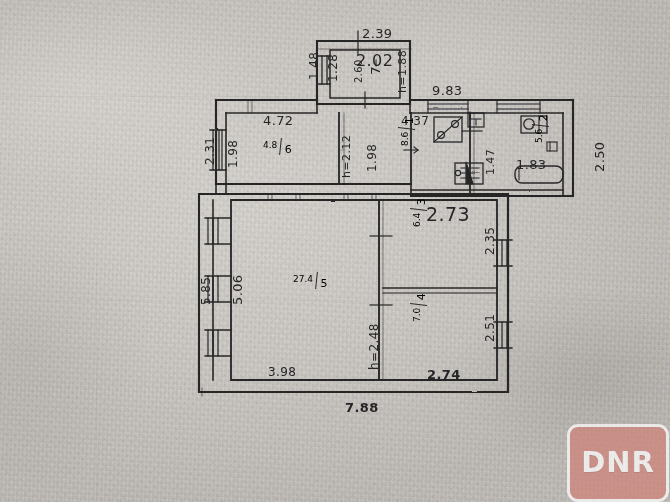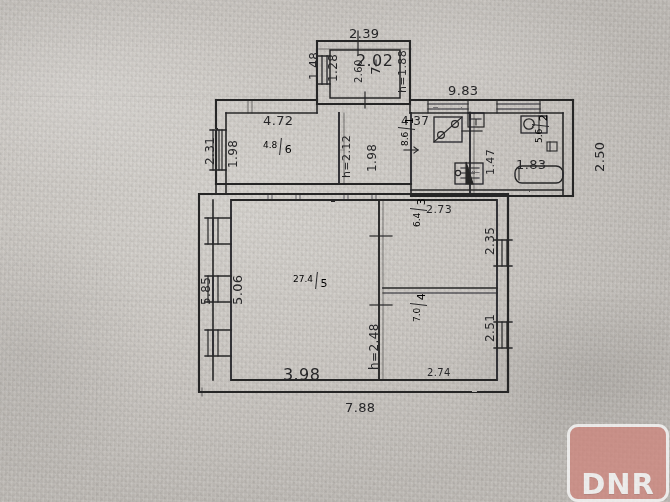--- a/index.html
+++ b/index.html
@@ -220,29 +220,29 @@
     <path d="M199 392 L508 392" stroke-width="1.6"></path>
     <path d="M202 388 L202 396" stroke-width="1.1" opacity=".6"></path>
 
     <path d="M199 200 L199 380" stroke-width="1.2" opacity=".5"></path>
 
     <path d="M585 104 L585 196" stroke-width="0" opacity="0"></path>
   </g>
 </svg>
 </div>
 
-<div class="lbl ink" style="left:349px;top:26px;font-size:13px;">2.39</div>
+<div class="lbl ink" style="left:362px;top:26px;font-size:13px;">2.39</div>
 <div class="lbl ink" style="left:356px;top:51px;font-size:16px;">2.02</div>
 <div class="lbl ink rot-90" style="left:307px;top:80px;font-size:12px;transform:rotate(-90deg);">1.48</div>
 <div class="lbl ink rot-90" style="left:326px;top:82px;font-size:12px;transform:rotate(-90deg);">1.28</div>
 <div class="lbl ink rot-90" style="left:353px;top:83px;font-size:10px;transform:rotate(-90deg);">2.60</div>
 <div class="lbl ink" style="left:371px;top:63px;font-size:13px;transform:rotate(-90deg);">7</div>
 <div class="lbl ink rot-90" style="left:396px;top:93px;font-size:11px;transform:rotate(-90deg);">h=1.88</div>
 
-<div class="lbl ink" style="left:432px;top:83px;font-size:13px;margin-left:16px;">9.83</div>
+<div class="lbl ink" style="left:432px;top:83px;font-size:13px;">9.83</div>
 
 <div class="lbl ink" style="left:263px;top:113px;font-size:13px;">4.72</div>
 <div class="lbl ink rot-90" style="left:203px;top:165px;font-size:12px;transform:rotate(-90deg);">2.31</div>
 <div class="lbl ink rot-90" style="left:226px;top:168px;font-size:12px;transform:rotate(-90deg);">1.98</div>
 <div class="lbl ink rot-90" style="left:365px;top:172px;font-size:12px;transform:rotate(-90deg);">1.98</div>
 <div class="lbl ink rot-90" style="left:340px;top:178px;font-size:11px;transform:rotate(-90deg);">h=2.12</div>
 <div class="frac" style="left:263px;top:138px;">
   <span class="num">4.8</span>
   <span class="bar"></span>
   <span class="den">6</span>
@@ -264,36 +264,36 @@
   <span class="den">2</span>
 </div>
 
 <div class="lbl ink rot-90" style="left:199px;top:305px;font-size:12px;transform:rotate(-90deg);">5.85</div>
 <div class="lbl ink rot-90" style="left:230px;top:305px;font-size:13px;transform:rotate(-90deg);">5.06</div>
 <div class="frac" style="left:293px;top:272px;">
   <span class="num">27.4</span>
   <span class="bar"></span>
   <span class="den">5</span>
 </div>
-<div class="lbl ink" style="left:283px;top:365px;font-size:16px;">3.98</div>
+<div class="lbl ink" style="left:268px;top:365px;font-size:12px;">3.98</div>
 <div class="lbl ink rot-90" style="left:367px;top:370px;font-size:12px;transform:rotate(-90deg);">h=2.48</div>
 
-<div class="lbl ink" style="left:426px;top:203px;font-size:11px;">2.73</div>
+<div class="lbl ink" style="left:426px;top:203px;font-size:19px;">2.73</div>
 <div class="lbl ink rot-90" style="left:483px;top:255px;font-size:12px;transform:rotate(-90deg);">2.35</div>
 <div class="frac" style="left:410px;top:227px;transform:rotate(-90deg);transform-origin:0 0;">
   <span class="num">6.4</span>
   <span class="bar"></span>
   <span class="den">3</span>
 </div>
 
-<div class="lbl ink" style="left:427px;top:367px;font-size:10px;">2.74</div>
+<div class="lbl ink" style="left:427px;top:367px;font-size:13px;font-weight:bold;">2.74</div>
 <div class="lbl ink rot-90" style="left:483px;top:342px;font-size:12px;transform:rotate(-90deg);">2.51</div>
 <div class="frac" style="left:410px;top:322px;transform:rotate(-90deg);transform-origin:0 0;">
   <span class="num">7.0</span>
   <span class="bar"></span>
   <span class="den">4</span>
 </div>
 
-<div class="lbl ink" style="left:345px;top:400px;font-size:13px;">7.88</div>
-
-<div id="wm" style="background: rgb(207, 130, 121); color: rgb(255, 255, 255); border: 3px solid rgb(255, 255, 255); justify-content: flex-end;">
+<div class="lbl ink" style="left:345px;top:400px;font-size:13px;font-weight:bold;">7.88</div>
+
+<div id="wm" style="background: rgb(207, 130, 121); color: rgb(255, 255, 255); border: 3px solid rgb(255, 255, 255);">
   <div class="wmline">DNR</div>
 </div>
 
 </body></html>

